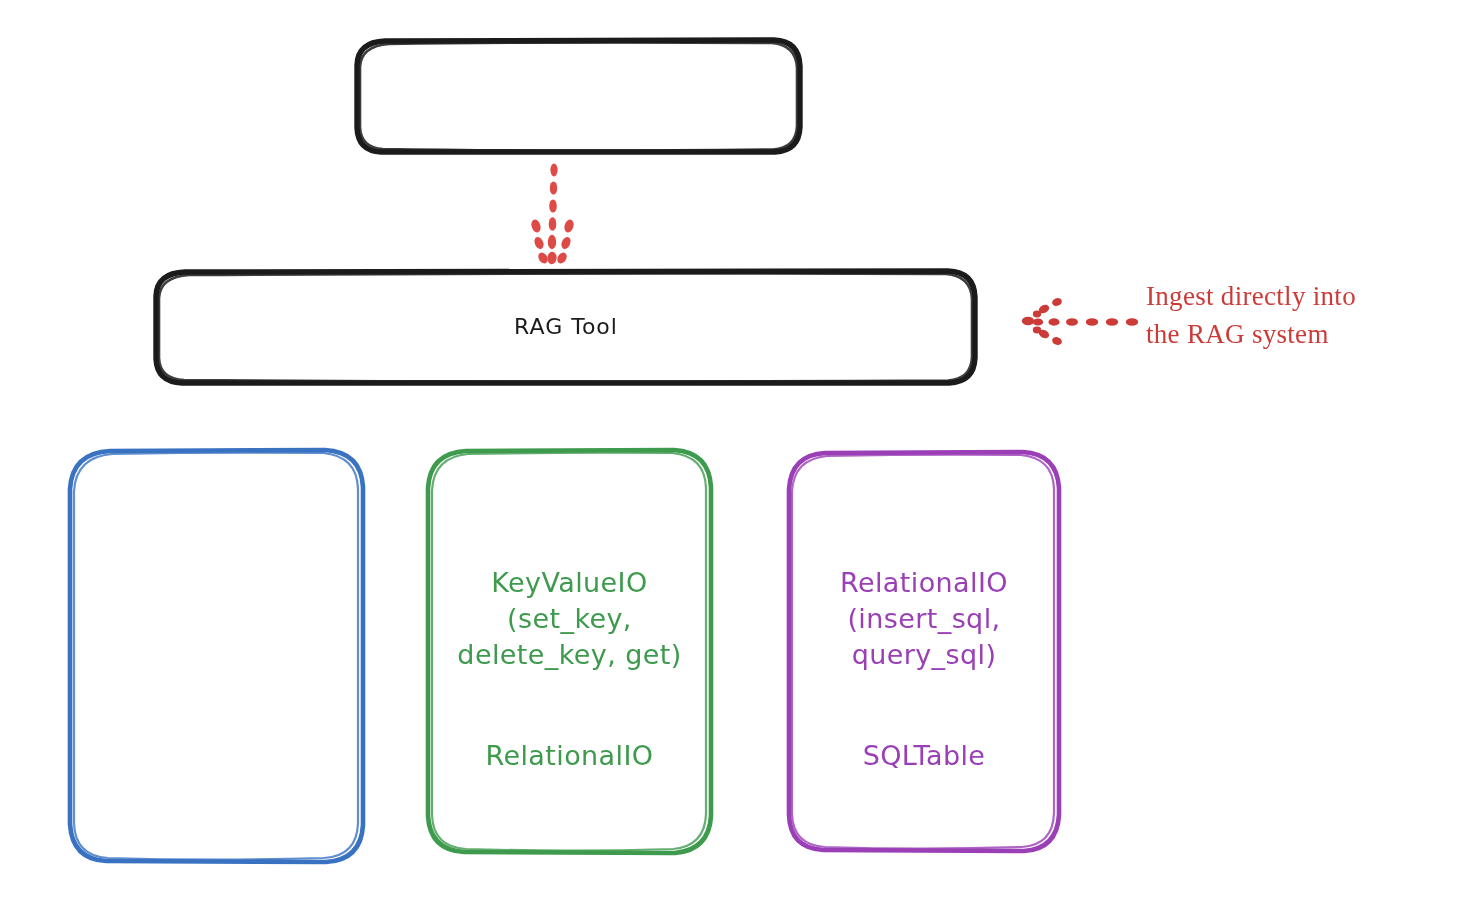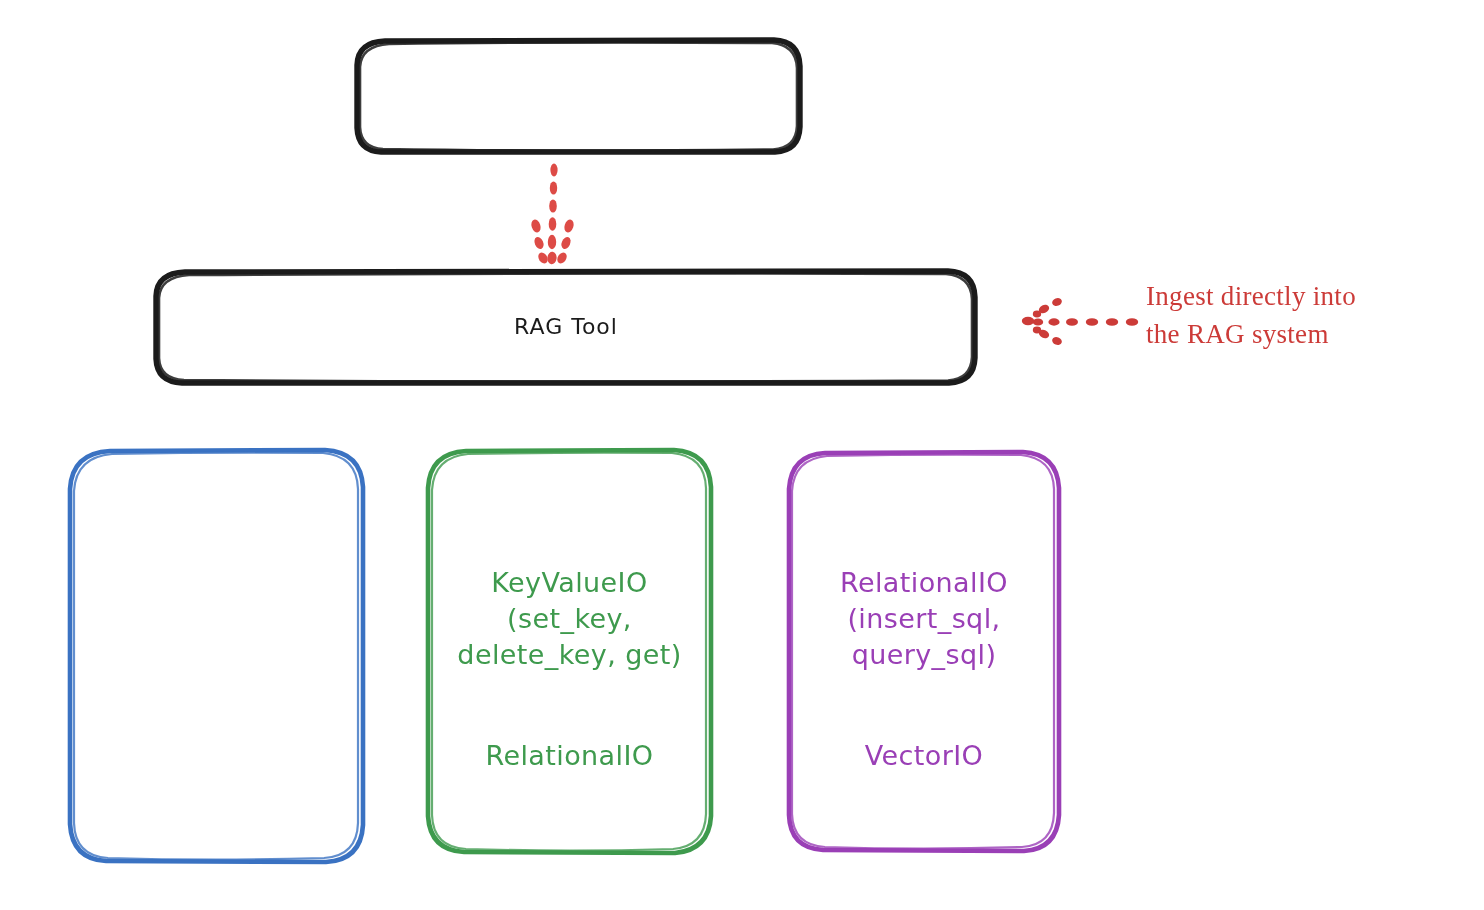--- a/index.html
+++ b/index.html
@@ -210,20 +210,20 @@
       <span>RelationalIO</span>
     </div>
   </div>
 
   <div class="node store" id="node-relationalio">
     <div class="label">
       <span>RelationalIO
 (insert_sql,
 query_sql)</span>
       <span class="spacer"></span>
-      <span>VectorIO</span>
+      <span>SQLTable</span>
     </div>
   </div>
 
   <div id="annotation-ingest">Ingest directly into
 the RAG system</div>
 
 </div>
 
 </body></html>

